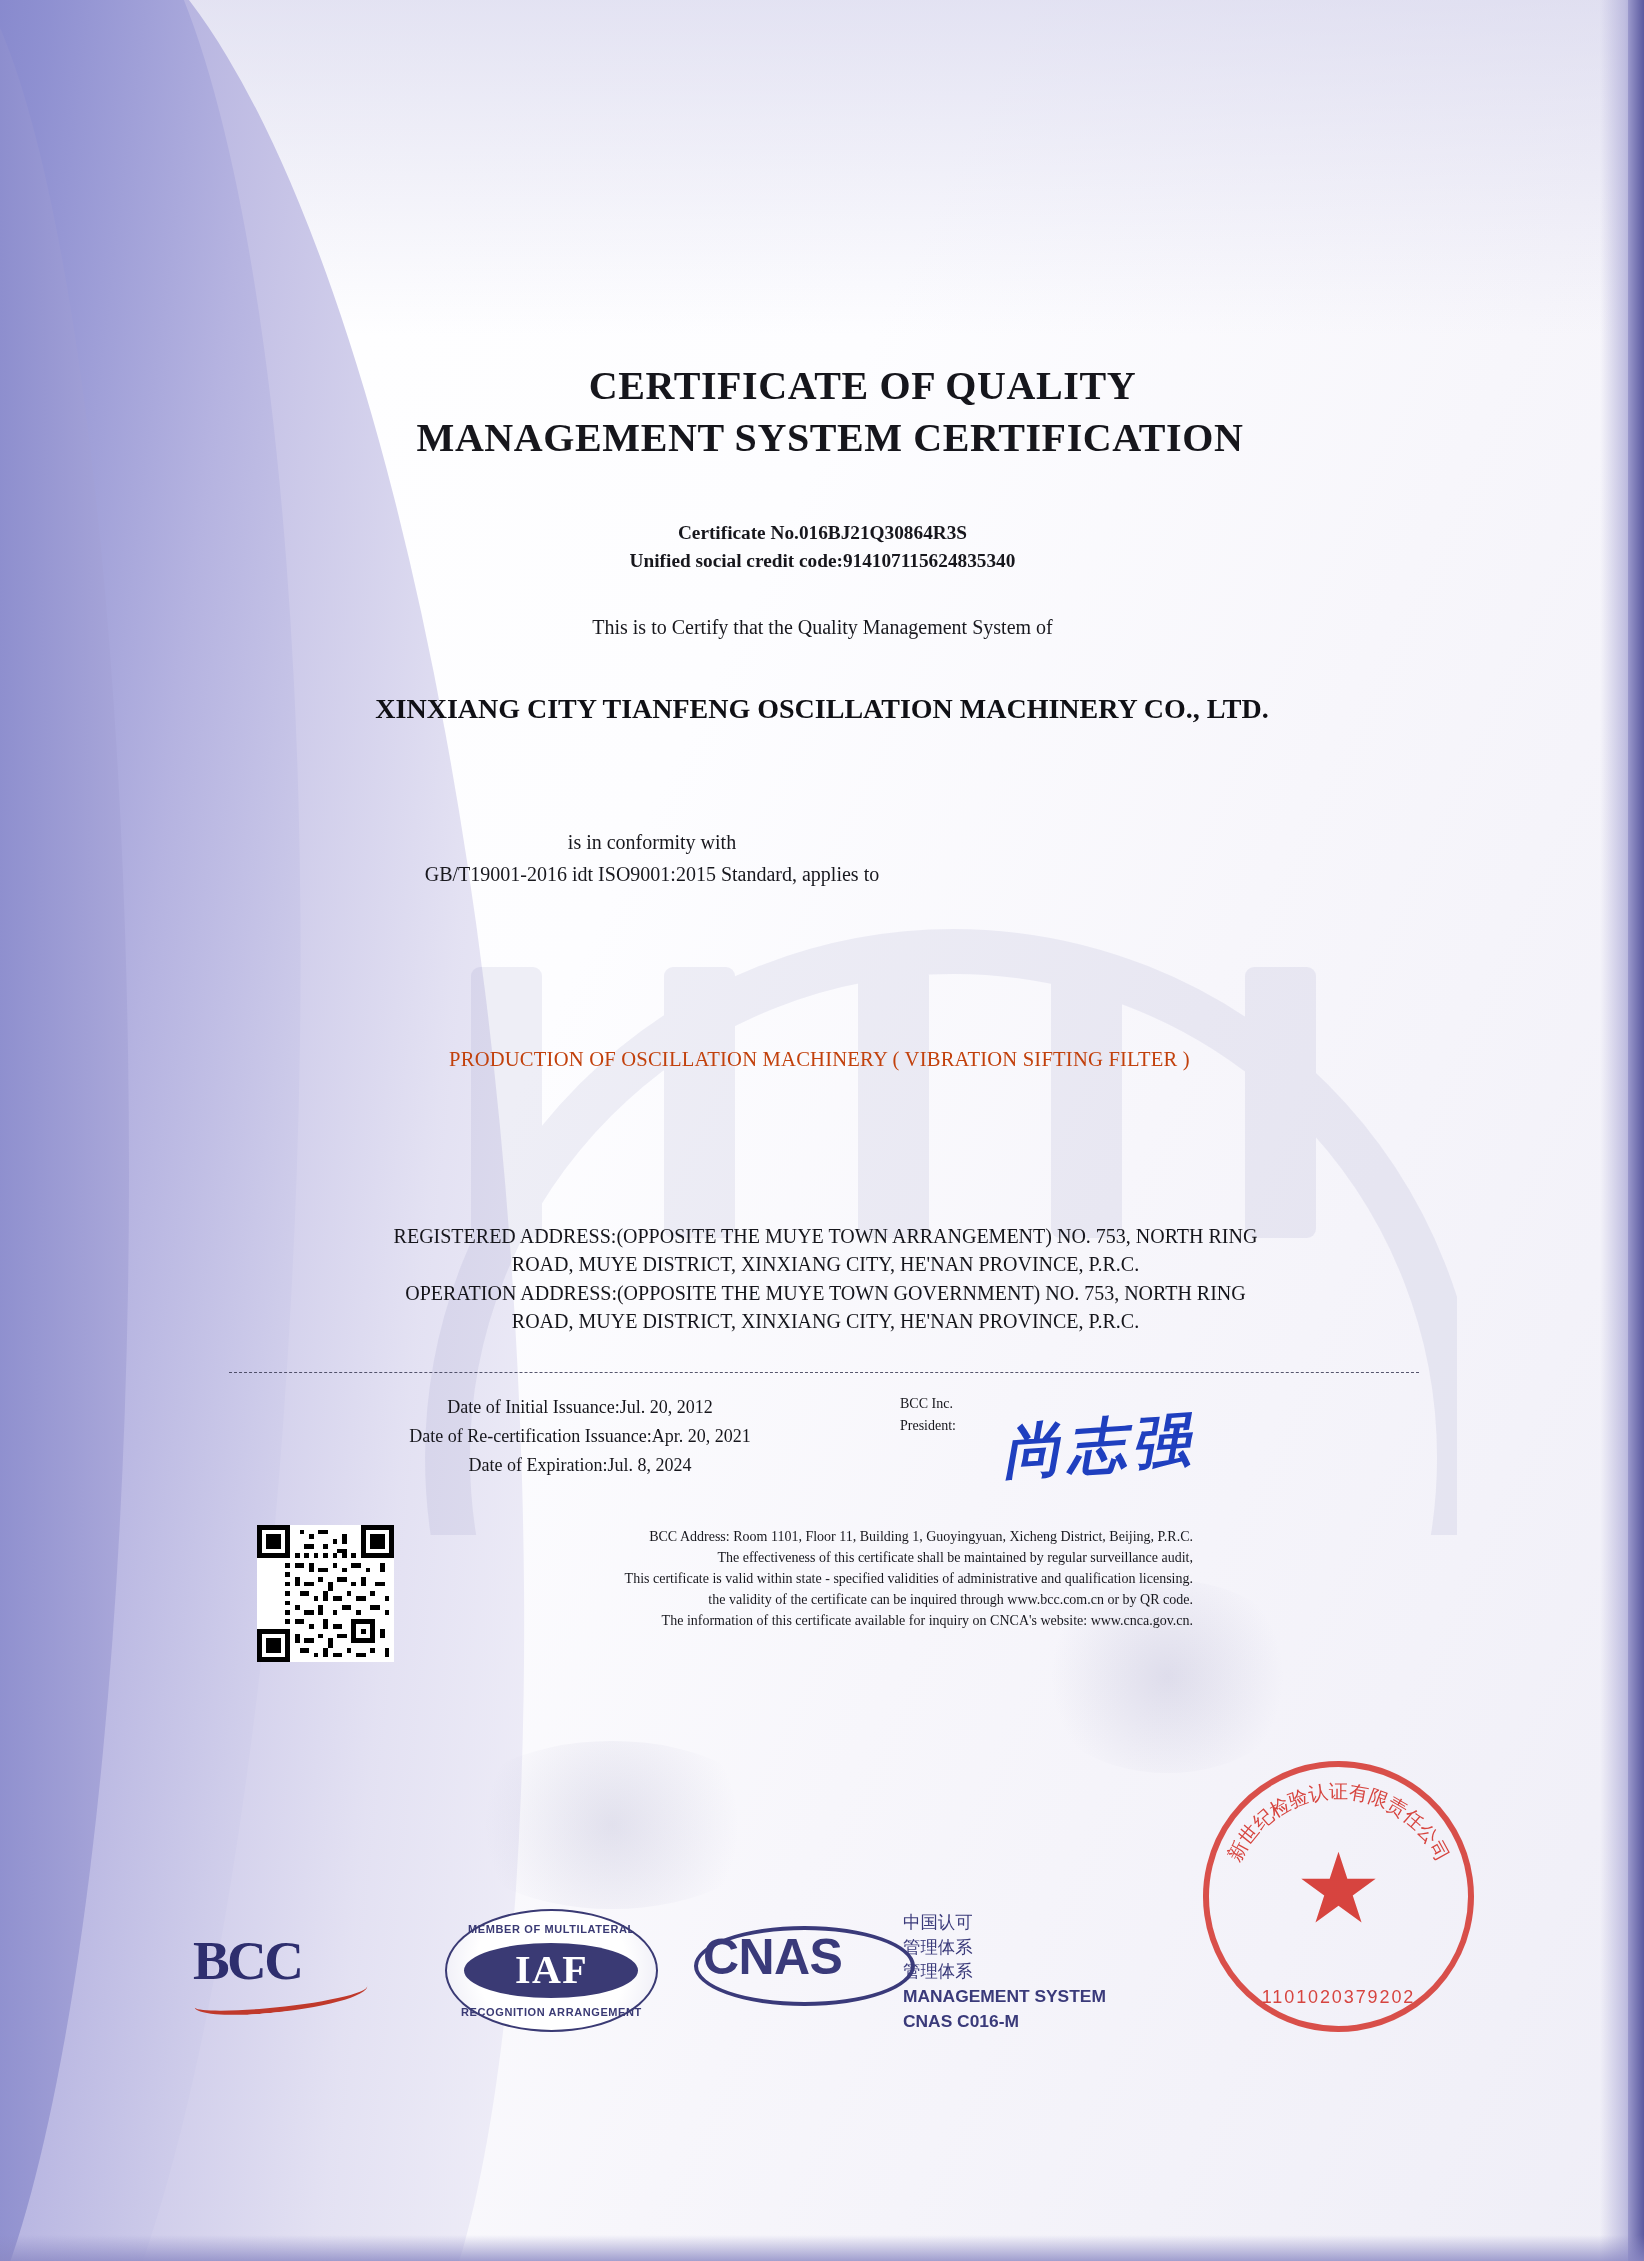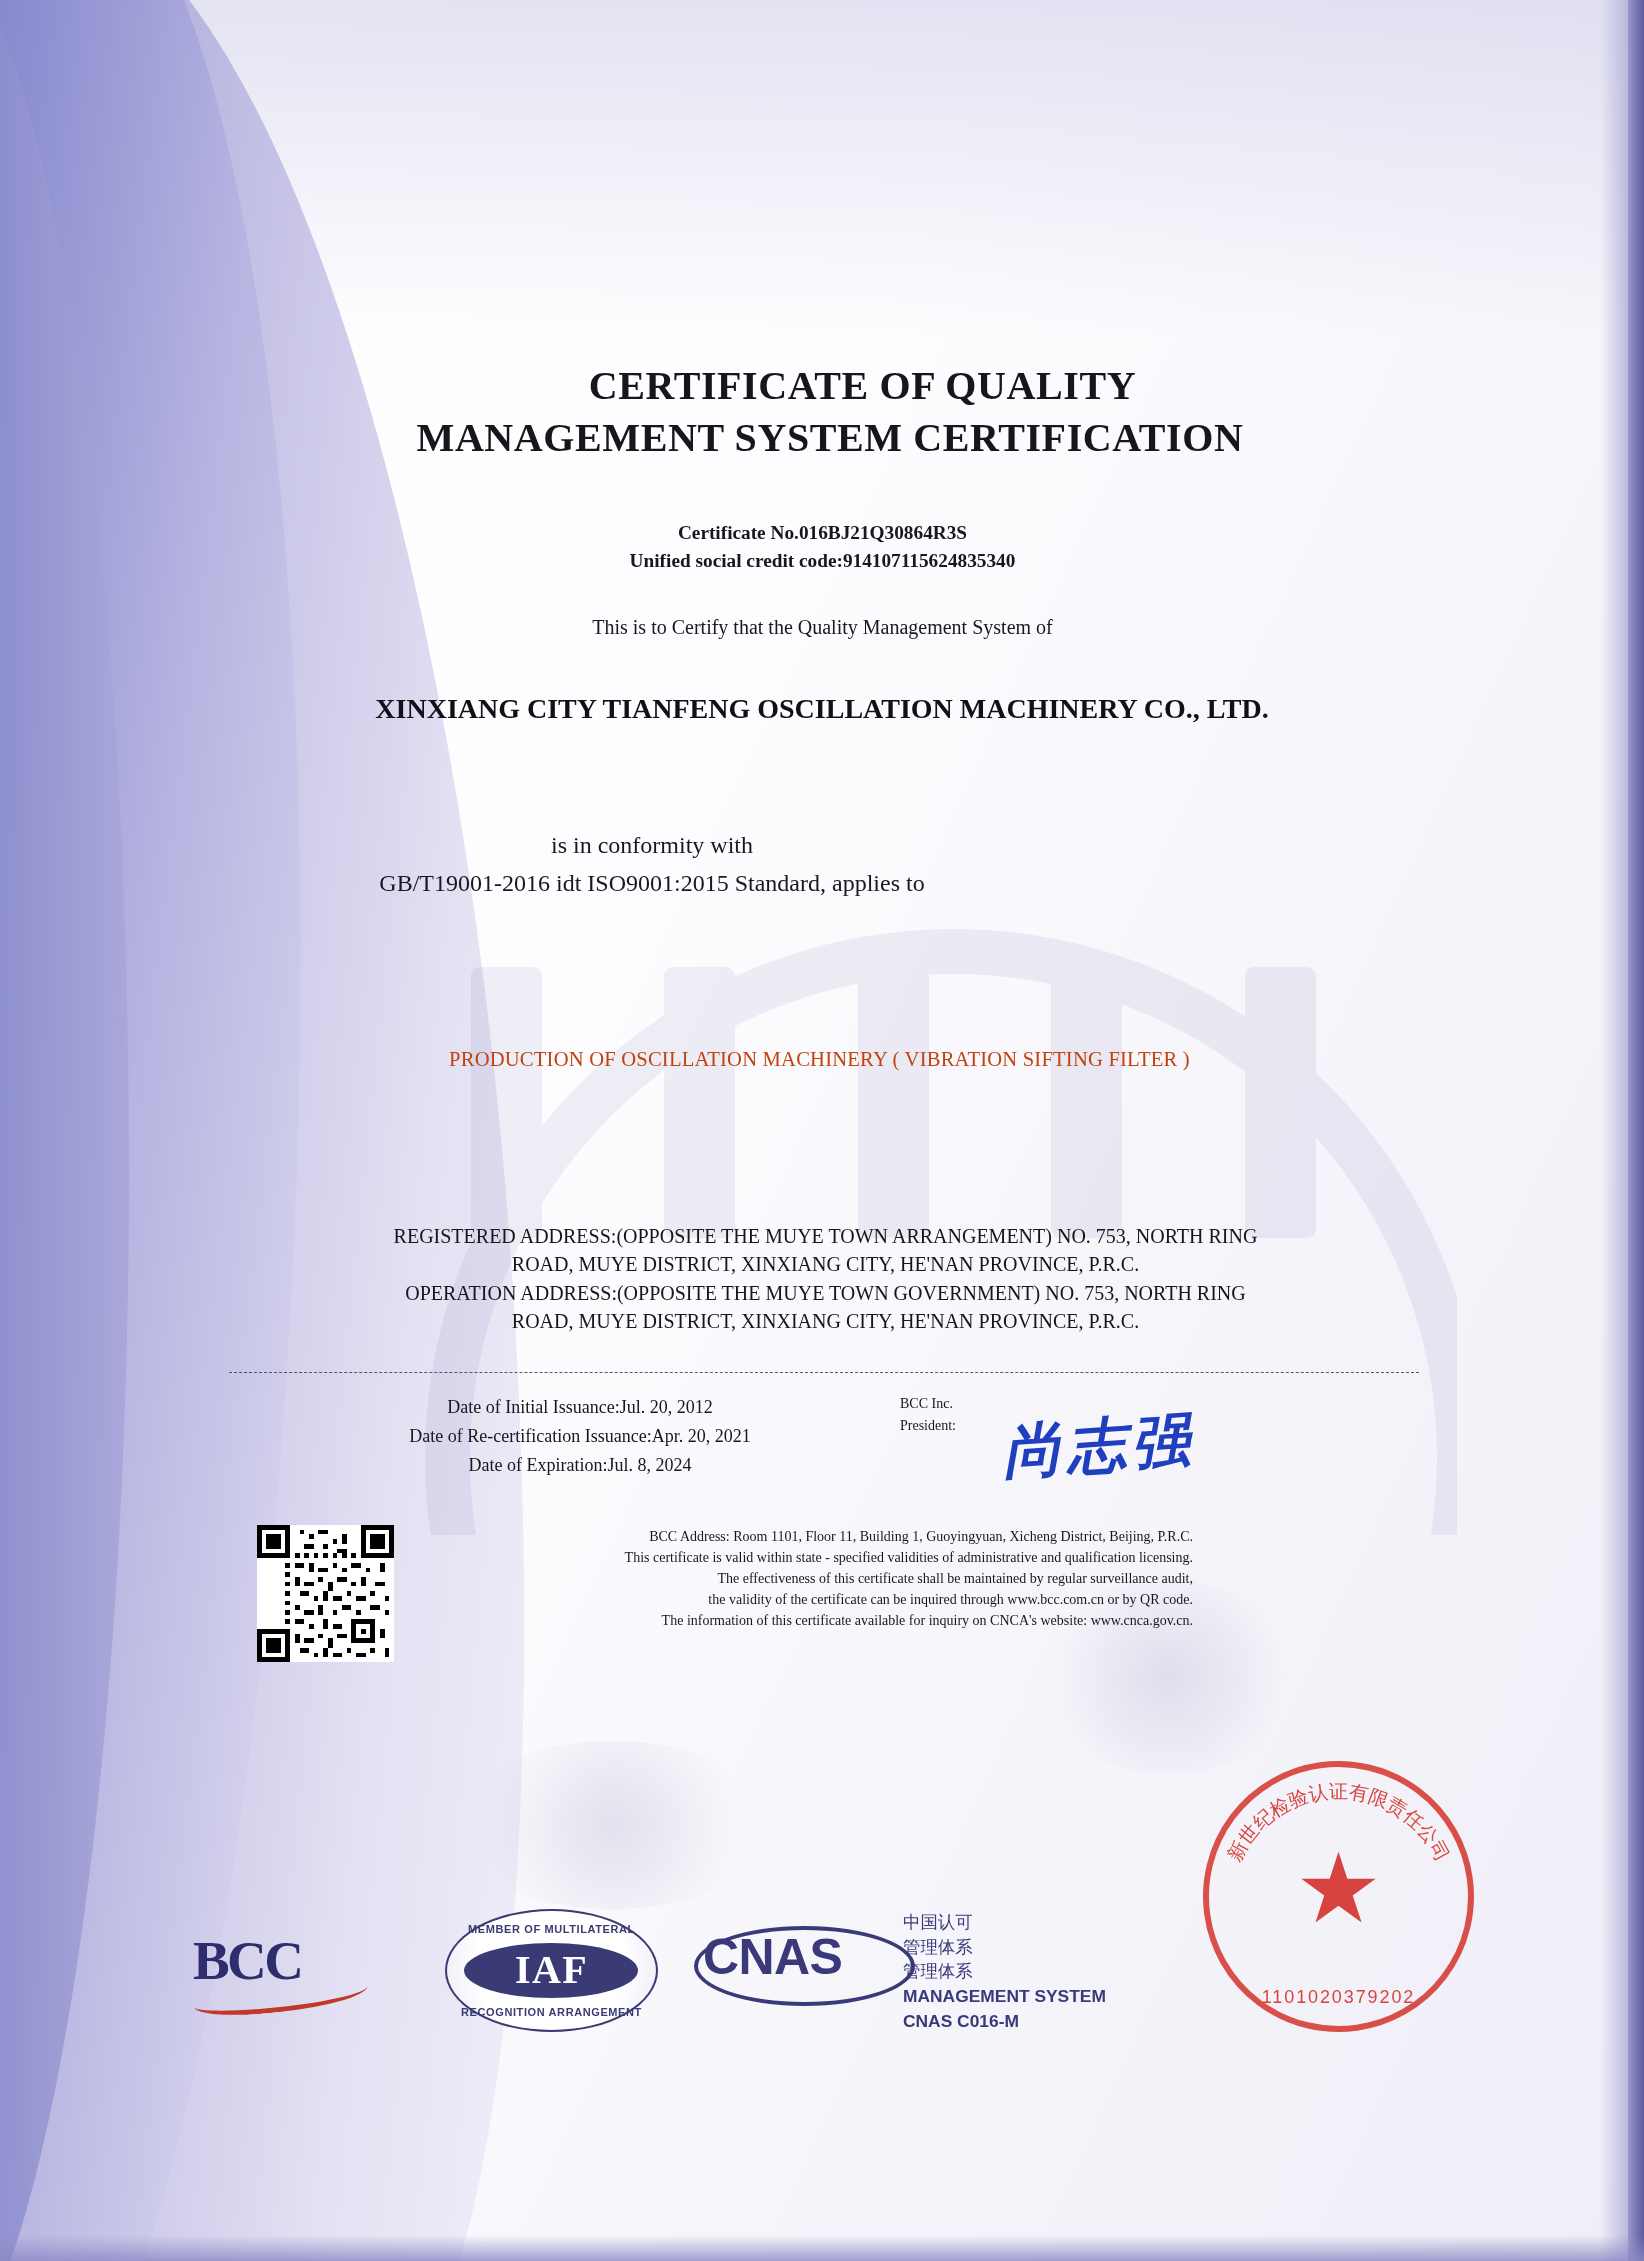--- a/index.html
+++ b/index.html
@@ -167,21 +167,21 @@
     font-size: 28px;
     line-height: 1.35;
     color: #101015;
   }
   .conformity {
     position: absolute;
     left: 0;
     top: 826px;
     width: 1304px;
     text-align: center;
-    font-size: 24px;
+    font-size: 20px;
     color: #18181e;
     line-height: 1.6;
   }
   .scope {
     position: absolute;
     left: 0;
     top: 1048px;
     width: 1639px;
     text-align: center;
     font-size: 20.6px;
@@ -610,22 +610,22 @@
           <rect x="19" y="26" width="1" height="1"></rect>
             <rect x="21" y="27" width="2" height="1"></rect>
           <rect x="24" y="26" width="1" height="1"></rect>
             <rect x="27" y="26" width="1" height="2"></rect>
         </g>
       </svg>
     </div>
 
     <div class="fineprint">
       <div>BCC Address: Room 1101, Floor 11, Building 1, Guoyingyuan, Xicheng District, Beijing, P.R.C.</div>
+      <div>The effectiveness of this certificate shall be maintained by regular surveillance audit,</div>
       <div>This certificate is valid within state - specified validities of administrative and qualification licensing.</div>
-      <div>The effectiveness of this certificate shall be maintained by regular surveillance audit,</div>
       <div>the validity of the certificate can be inquired through www.bcc.com.cn or by QR code.</div>
       <div>The information of this certificate available for inquiry on CNCA's website: www.cnca.gov.cn.</div>
     </div>
 
     <div class="logos">
 
       <div class="logo-bcc">
         <div class="bcc-text">BCC</div>
         <div class="bcc-swoosh"></div>
       </div>

